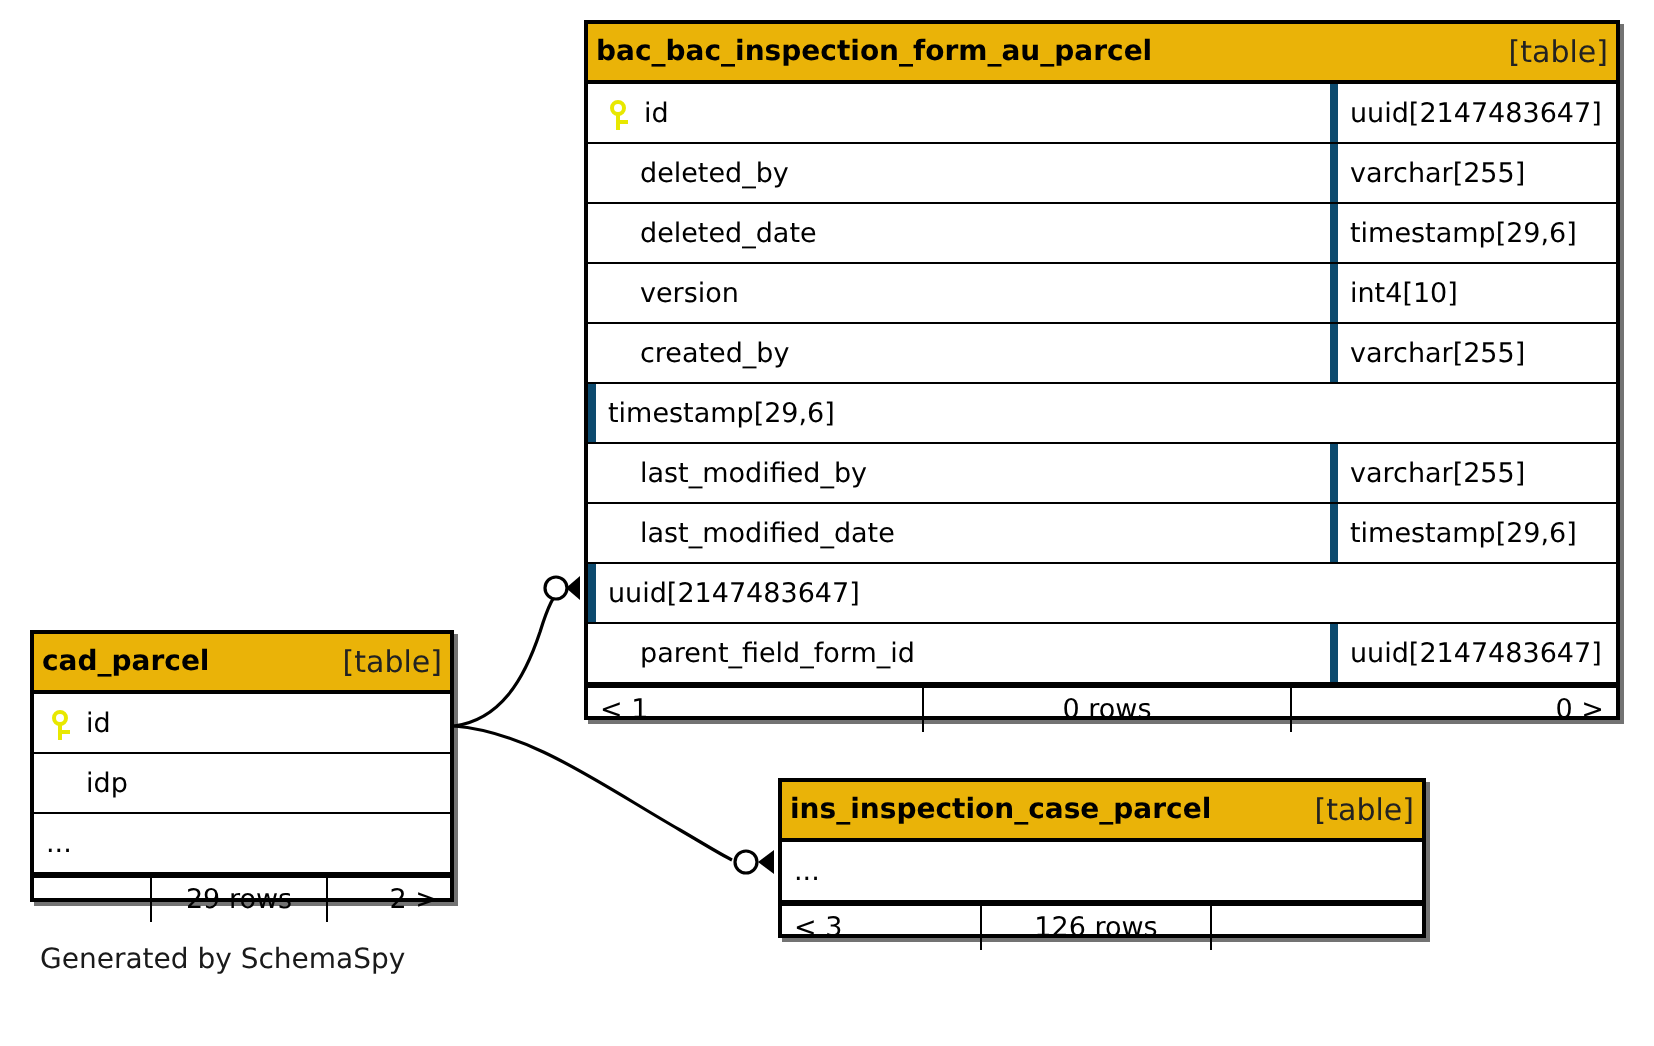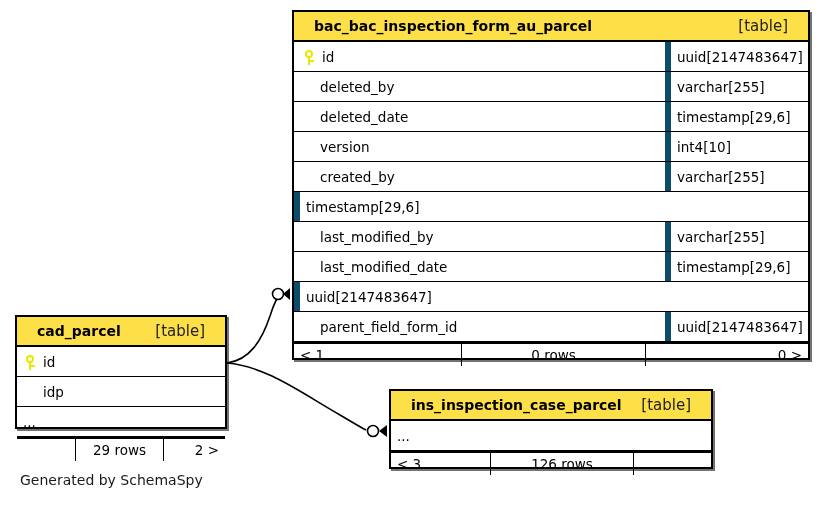--- a/index.html
+++ b/index.html
@@ -15,23 +15,23 @@
   .table-box{
     position:absolute;
     border:2px solid #000000;
     background:#ffffff;
     box-sizing:border-box;
     box-shadow:2px 2px 0 rgba(0,0,0,0.55);
     z-index:2;
   }
   .tbl-header{
     display:flex;align-items:center;justify-content:space-between;
-    background:#fde047;
+    background:#eab308;
     border-bottom:2px solid #000000;
-    padding:0 20px;
+    padding:0 4px;
     height:30px;
     box-sizing:border-box;
   }
   .tbl-name{font-weight:bold;font-size:14px;color:#000;letter-spacing:0px;}
   .tbl-tag{font-size:15px;color:#222;}
 
   .row{
     display:flex;align-items:stretch;
     border-bottom:1px solid #000000;
     height:30px;
@@ -39,21 +39,21 @@
   }
   .row:last-of-type{border-bottom:none;}
   .row .col-name{
     flex:1;display:flex;align-items:center;
     padding-left:8px;font-size:13.5px;color:#000;
     min-width:0;overflow:hidden;white-space:nowrap;
   }
   .row .col-type{
     width:143px;display:flex;align-items:center;
     padding-left:6px;font-size:13.5px;color:#000;
-    border-left:6px solid #0c4a6e;
+    border-left:4px solid #0c4a6e;
     box-sizing:border-box;white-space:nowrap;
   }
   .row.no-type .col-name{padding-left:6px;}
   .indent{padding-left:26px !important;}
 
   .keyicon{
     width:14px;height:18px;margin-right:6px;flex:none;
     display:inline-block;position:relative;
   }
   .keyicon .kh{
@@ -88,29 +88,29 @@
   }
 
   
   #tbl-main{left:292px;top:10px;width:518px;height:350px;}
   #tbl-main .row .col-type{width:143px;}
   #tbl-main .footer .f-left{width:167px;}
   #tbl-main .footer .f-mid{width:185px;}
   #tbl-main .footer .f-right{flex:1;}
 
   
-  #tbl-cad{left:15px;top:315px;width:212px;height:114px;}
+  #tbl-cad{left:15px;top:315px;width:212px;height:136px;}
   #tbl-cad .footer .f-left{width:58px;}
   #tbl-cad .footer .f-mid{width:89px;}
   #tbl-cad .footer .f-right{flex:1;}
 
   
   #tbl-ins{left:389px;top:389px;width:324px;height:80px;}
   #tbl-ins .footer .f-left{width:99px;}
-  #tbl-ins .footer .f-mid{width:144px;}
+  #tbl-ins .footer .f-mid{width:116px;}
   #tbl-ins .footer .f-right{flex:1;}
 </style>
 </head>
 <body>
 
 <div class="canvas">
 
   <svg class="edges" viewBox="0 0 827 523">
 
     <path d="M227,363 C250,360 262,340 270,316 C274,303 277,297 281,294" fill="none" stroke="#000000" stroke-width="1.6"></path>

